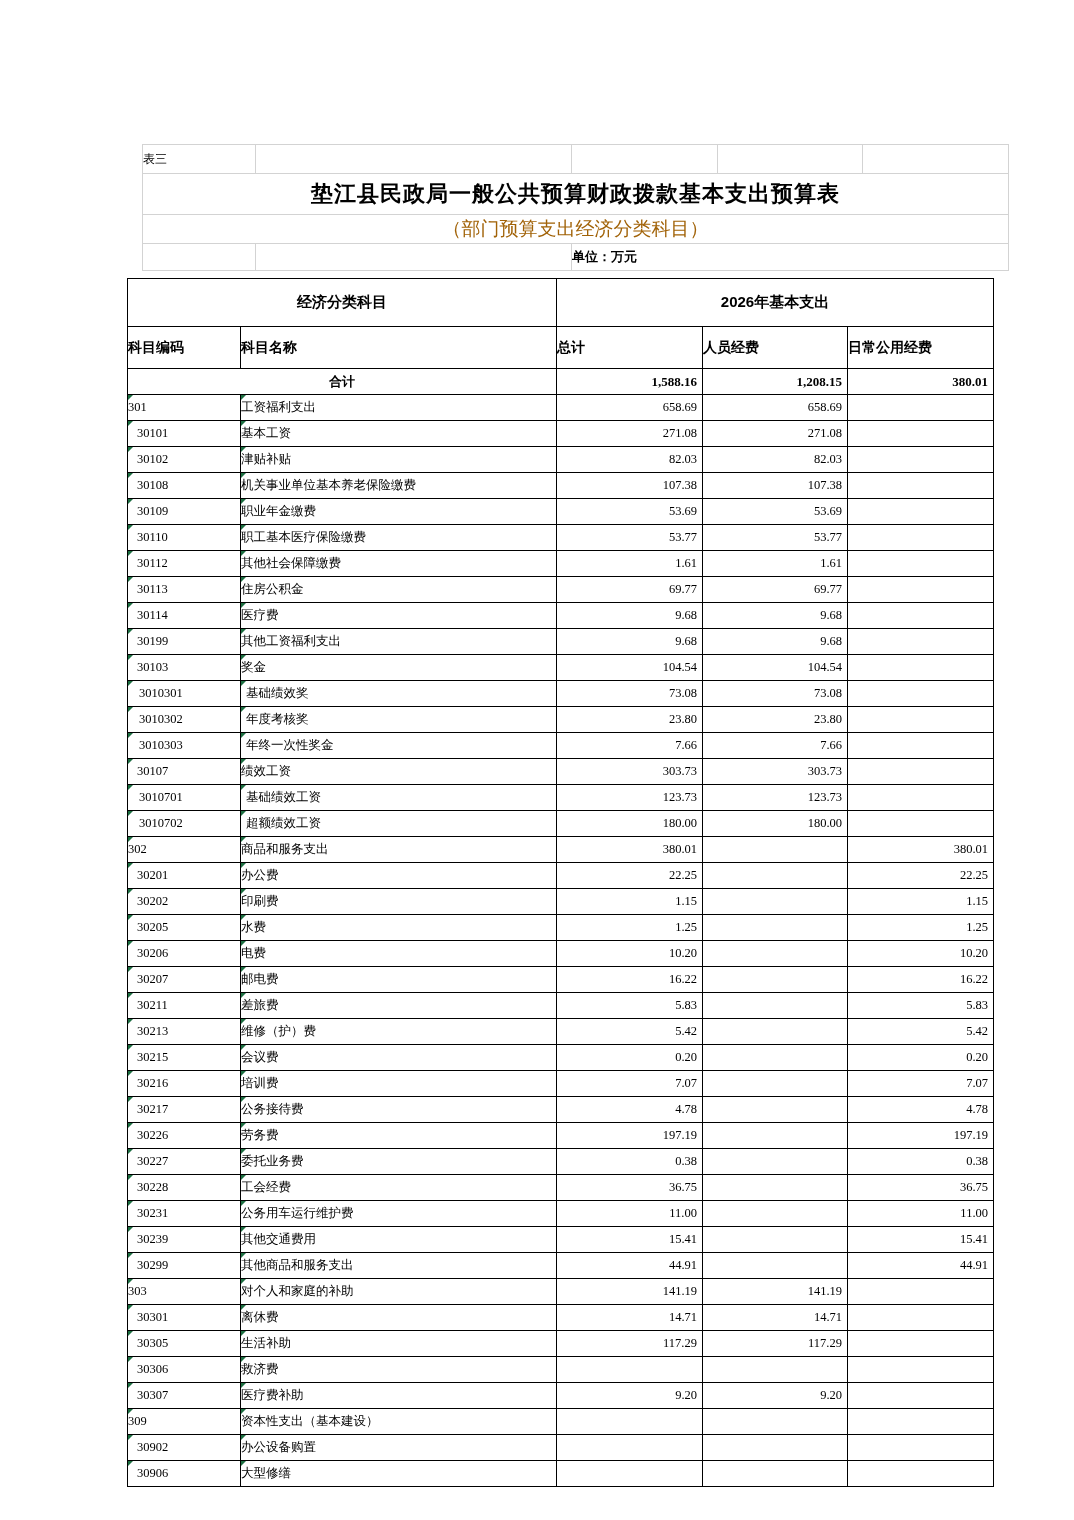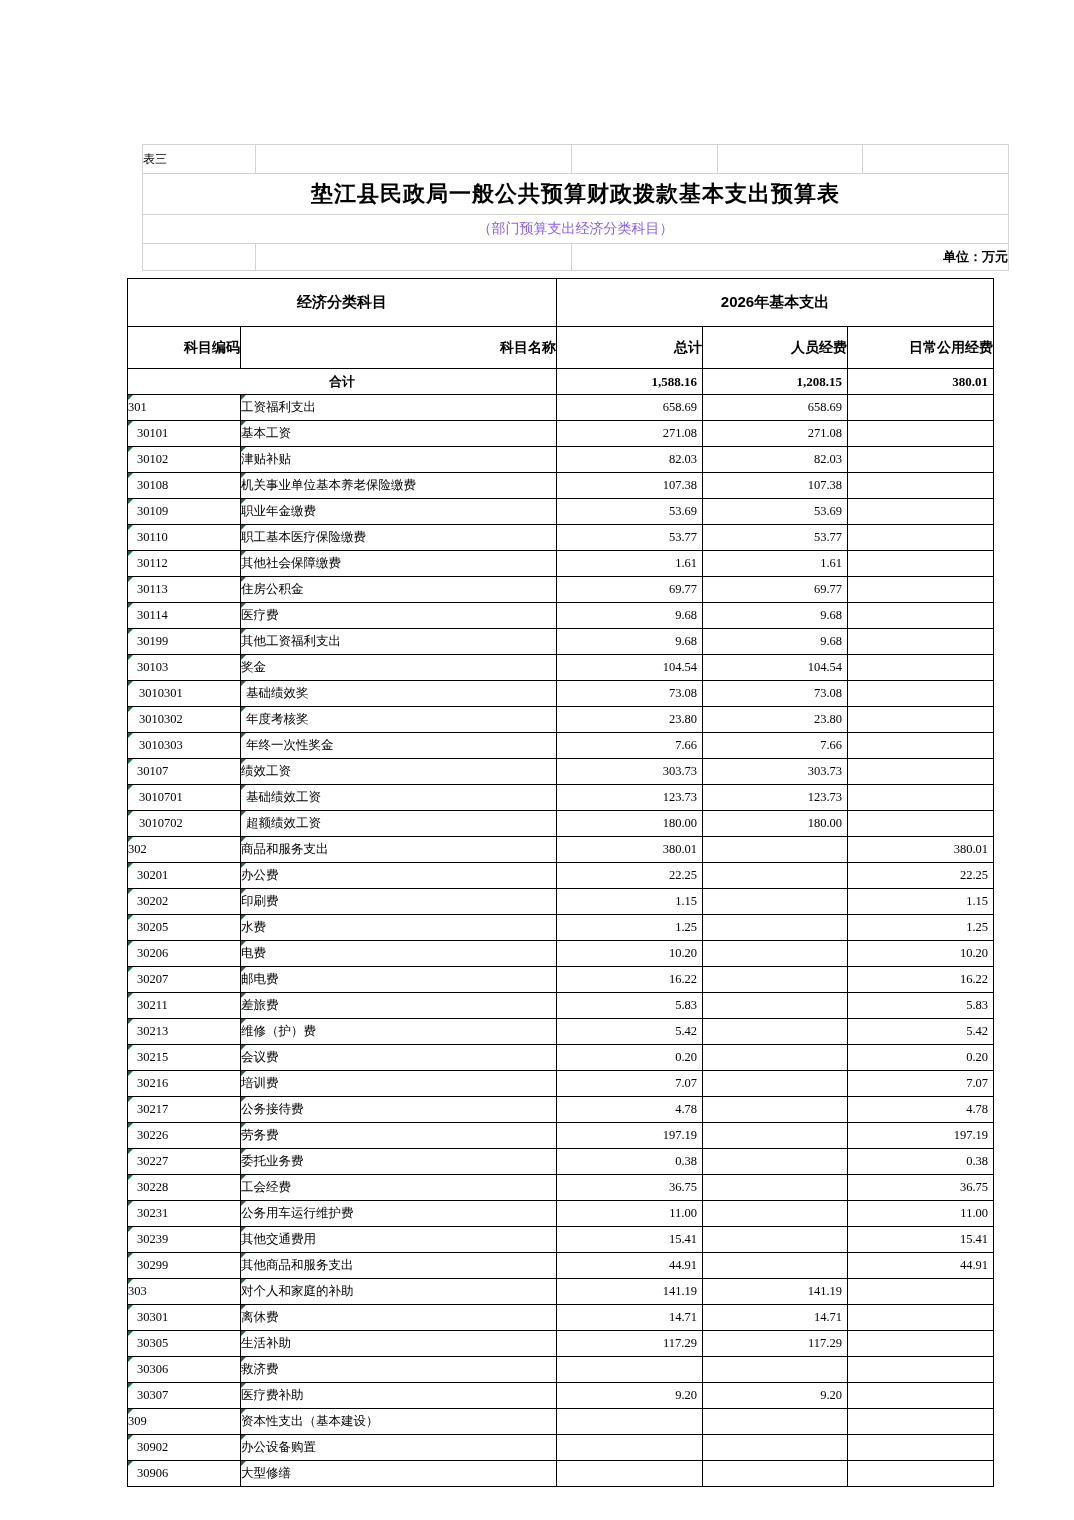--- a/index.html
+++ b/index.html
@@ -9,33 +9,33 @@
   }
   .sheet{position:absolute;left:127px;top:144px;width:866px;}
 
   
   .pre{border-collapse:collapse;width:866px;table-layout:fixed;margin-left:15px;}
   .pre td{border:1px solid #d3d3d3;padding:0;overflow:hidden;white-space:nowrap;}
   .row-corner td{height:28px;font-size:12px;}
   .corner-label{padding-left:4px;}
   .row-title td{height:40px;text-align:center;font-family:"Liberation Sans","DejaVu Sans",sans-serif;
     font-weight:bold;font-size:22px;letter-spacing:1px;}
-  .row-subtitle td{height:28px;text-align:center;font-size:14px;color:#8b5cf6;}
+  .row-subtitle td{height:28px;text-align:center;font-size:19px;color:#a16207;}
   .row-unit td{height:26px;font-size:13px;font-weight:bold;}
-  .row-unit .unit-cell{text-align:right;}
+  .row-unit .unit-cell{text-align:left;}
   .gap{height:7px;}
 
   
   .budget{border-collapse:collapse;width:866px;table-layout:fixed;}
   .budget th,.budget td{border:1px solid #000;padding:0;overflow:hidden;white-space:nowrap;
     font-weight:normal;}
   .budget .h1 th{height:47px;font-family:"Liberation Sans","DejaVu Sans",sans-serif;
     font-weight:bold;font-size:15px;text-align:center;vertical-align:middle;}
   .budget .h2 th{height:41px;font-family:"Liberation Sans","DejaVu Sans",sans-serif;
-    font-weight:bold;font-size:14px;text-align:right;vertical-align:middle;}
+    font-weight:bold;font-size:14px;text-align:left;vertical-align:middle;}
   .budget .total-row td{height:25px;font-weight:bold;font-size:13px;vertical-align:middle;}
   .budget .total-label{text-align:center;}
   .budget tbody td{height:25px;font-size:12.5px;vertical-align:middle;position:relative;}
   .c-num{text-align:right;padding-right:5px !important;}
   .c-code{padding-left:3px;}
   .c-name{padding-left:5px;}
   .c-code.lvl1{padding-left:9px;}  .c-name.lvl1{}
   .c-code.lvl2{padding-left:11px;} .c-name.lvl2{padding-left:5px;}
   .tri{position:absolute;left:0;top:0;width:0;height:0;
     border-top:5px solid #1d6f42;border-right:5px solid transparent;}

